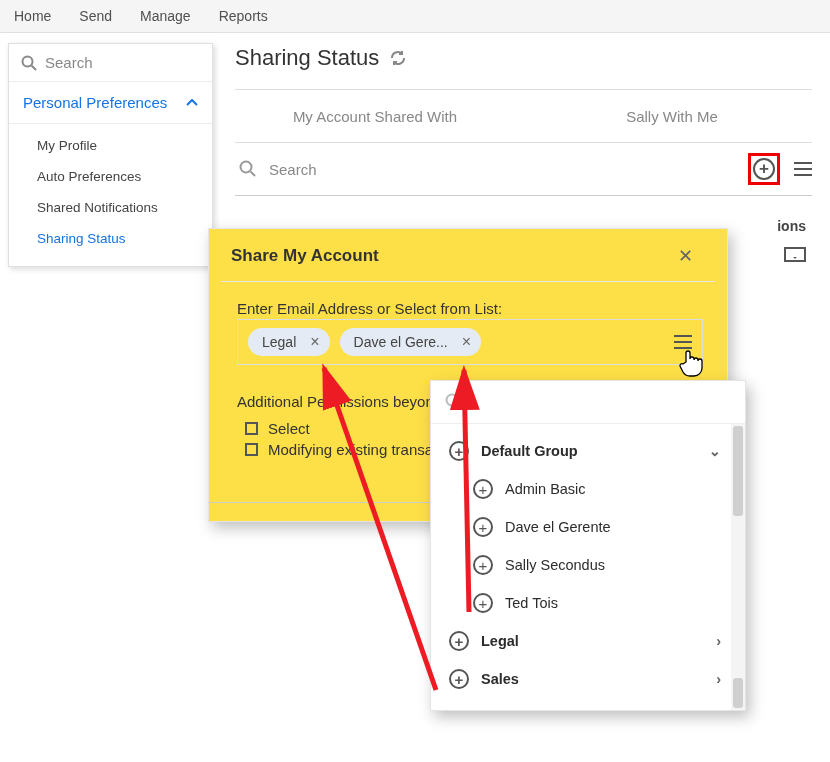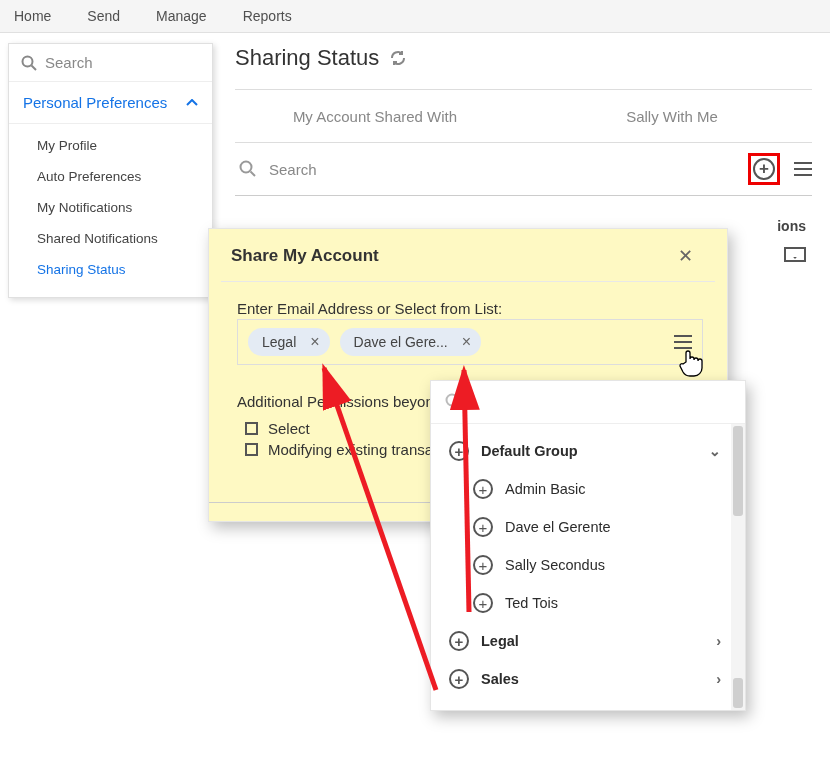--- a/index.html
+++ b/index.html
@@ -1,18 +1,18 @@
 <!DOCTYPE html>
 <html><head>
 <meta charset="utf-8">
 <style>
   * { box-sizing: border-box; margin: 0; padding: 0; }
   body { font-family: "Segoe UI", Arial, sans-serif; background: #fff; color: #2c2c2c; width: 830px; height: 762px; overflow: hidden; position: relative; }
   
-  .top-nav { display: flex; background: #f5f5f5; border-bottom: 1px solid #e0e0e0; padding: 8px 14px; gap: 36px; font-size: 14px; color: #505050; }
+  .top-nav { display: flex; background: #f5f5f5; border-bottom: 1px solid #e0e0e0; padding: 8px 14px; gap: 28px; font-size: 14px; color: #505050; }
   .top-nav span { cursor: pointer; }
 
   .main-area { display: flex; }
   
   .sidebar-panel { width: 205px; margin: 10px 0 0 8px; border: 1px solid #e0e0e0; box-shadow: 2px 2px 6px rgba(0,0,0,0.15); background: #fff; }
   .sidebar-search { display: flex; align-items: center; padding: 10px 12px; border-bottom: 1px solid #eee; color: #888; font-size: 15px; }
   .sidebar-search svg { margin-right: 8px; }
   .sidebar-section-header { display: flex; justify-content: space-between; align-items: center; padding: 12px 14px; color: #1473e6; font-size: 15px; border-bottom: 1px solid #eee; }
   .sidebar-items { padding: 6px 0 12px 0; }
   .sidebar-item { padding: 8px 14px 8px 28px; font-size: 13.5px; color: #444; cursor: pointer; }
@@ -33,21 +33,21 @@
   .add-highlight { border: 3px solid #e00; padding: 2px; display: inline-flex; }
   .circle-plus { width: 22px; height: 22px; border: 2px solid #555; border-radius: 50%; display: inline-flex; align-items: center; justify-content: center; font-size: 17px; color: #555; font-weight: bold; }
   .hamburger-small { display: inline-flex; flex-direction: column; justify-content: space-between; width: 18px; height: 14px; }
   .hamburger-small span { height: 2px; background: #555; display: block; }
   
   .bg-fragment { position: absolute; right: 24px; top: 218px; color: #444; font-size: 14px; text-align: right; }
   .bg-fragment .envelope { display:inline-block; width: 22px; height: 15px; border: 2px solid #555; position: relative; margin-top: 13px; }
   .bg-fragment .envelope:before { content:''; position:absolute; left:0; right:0; top:0; height:8px; border-bottom: 2px solid #555; clip-path: polygon(0 0, 50% 100%, 100% 0); }
 
   
-  .modal { position: absolute; left: 208px; top: 228px; width: 520px; background: #fef9c3; border: 1px solid #e5e5e5; box-shadow: 4px 6px 14px rgba(0,0,0,0.25); padding: 0; }
+  .modal { position: absolute; left: 208px; top: 228px; width: 520px; background: #fde047; border: 1px solid #e5e5e5; box-shadow: 4px 6px 14px rgba(0,0,0,0.25); padding: 0; }
   .modal-header { display: flex; justify-content: space-between; align-items: center; padding: 16px 22px 14px 10px; border-bottom: 1px solid #e8e8e8; margin: 0 12px 18px 12px; }
   .modal-title { font-size: 17px; font-weight: bold; color: #333; }
   .modal-close { font-size: 18px; color: #666; cursor: pointer; }
   .modal-body { padding: 0 24px 20px 28px; }
   .modal-label { font-size: 15px; color: #333; margin-bottom: 2px; }
   .chip-row { display: flex; align-items: center; border: 1px solid #ddd; padding: 8px 10px; gap: 10px; margin-bottom: 28px; }
   .chip { background: #e4ebf4; border-radius: 16px; padding: 5px 10px 5px 14px; display: inline-flex; align-items: center; font-size: 14px; color: #444; }
   .chip .chip-x { margin-left: 14px; color: #666; font-size: 16px; cursor: pointer; }
   .chip-row-menu { margin-left: auto; }
   .perm-label { font-size: 15px; color: #333; margin-bottom: 10px; }
@@ -96,21 +96,20 @@
     </div>
     <div class="sidebar-section-header">
       <span>Personal Preferences</span>
       <svg width="12" height="8">
           <polyline points="1,6 6,1 11,6" fill="none" stroke="#1473e6" stroke-width="2"></polyline>
         </svg>
     </div>
     <div class="sidebar-items">
       <div class="sidebar-item">My Profile</div>
       <div class="sidebar-item">Auto Preferences</div>
-      <div class="sidebar-item">My Notifications</div>
       <div class="sidebar-item">Shared Notifications</div>
       <div class="sidebar-item active">Sharing Status</div>
     </div>
   </div>
 
   <div class="content">
     <div class="page-title-row">
       <span>Sharing Status</span>
       <svg width="18" height="18" viewBox="0 0 18 18">
           <path d="M3 9a6 6 0 0 1 10-4.5M15 9a6 6 0 0 1-10 4.5" fill="none" stroke="#888" stroke-width="2"></path>

